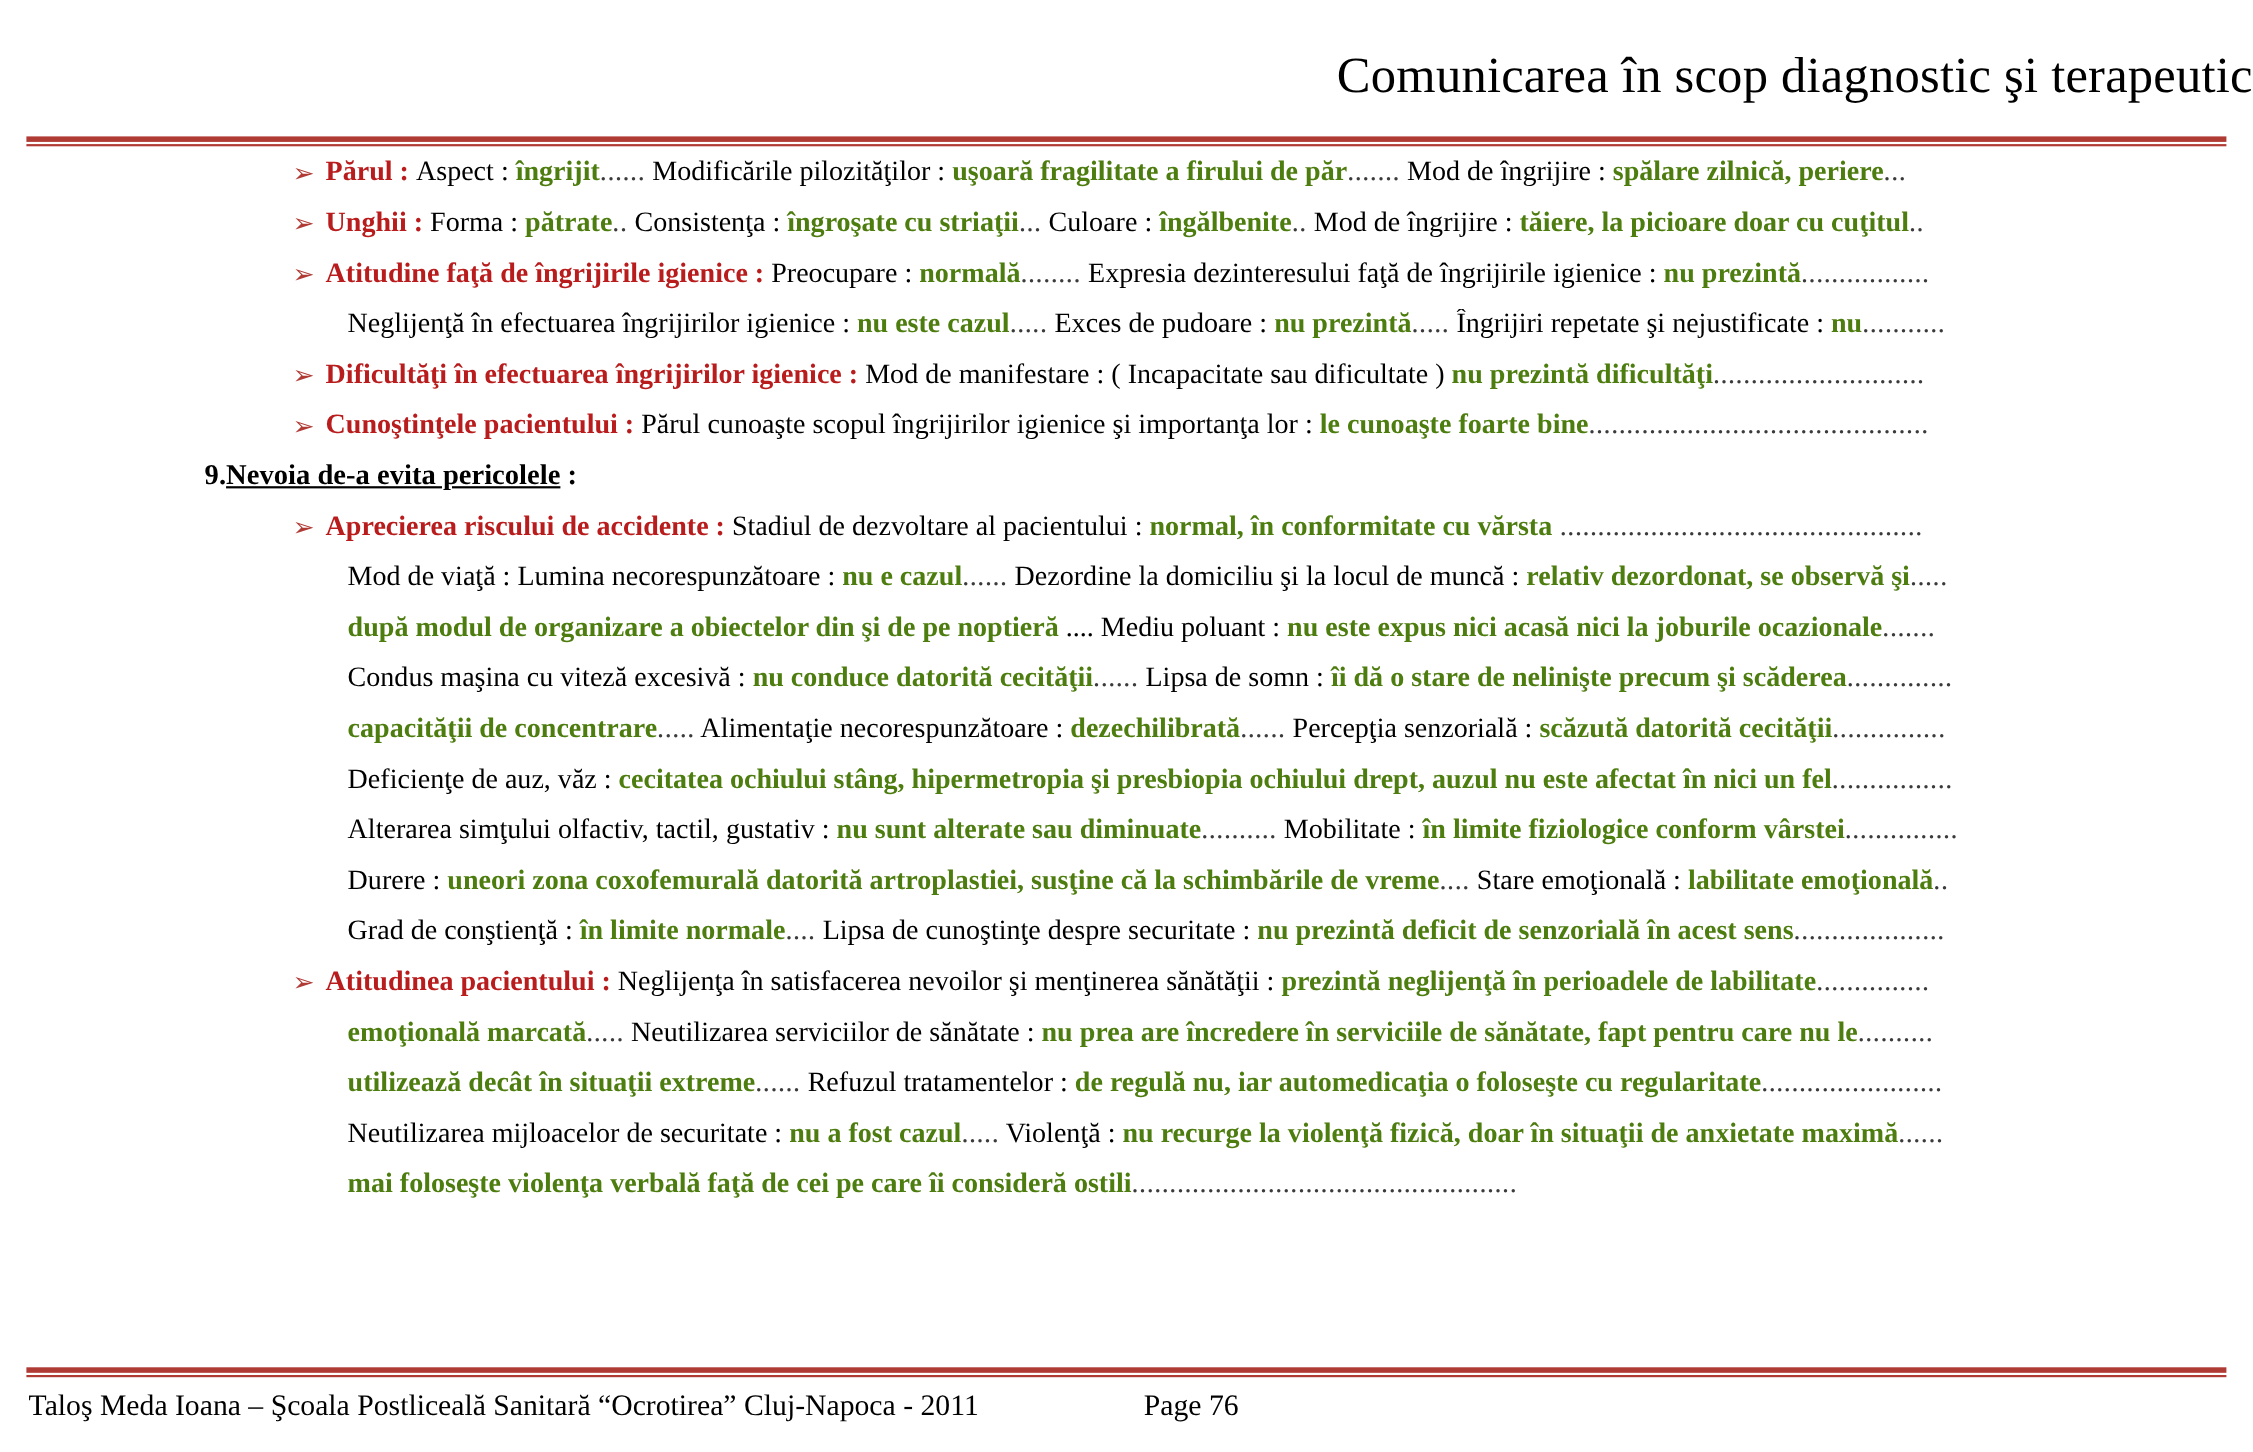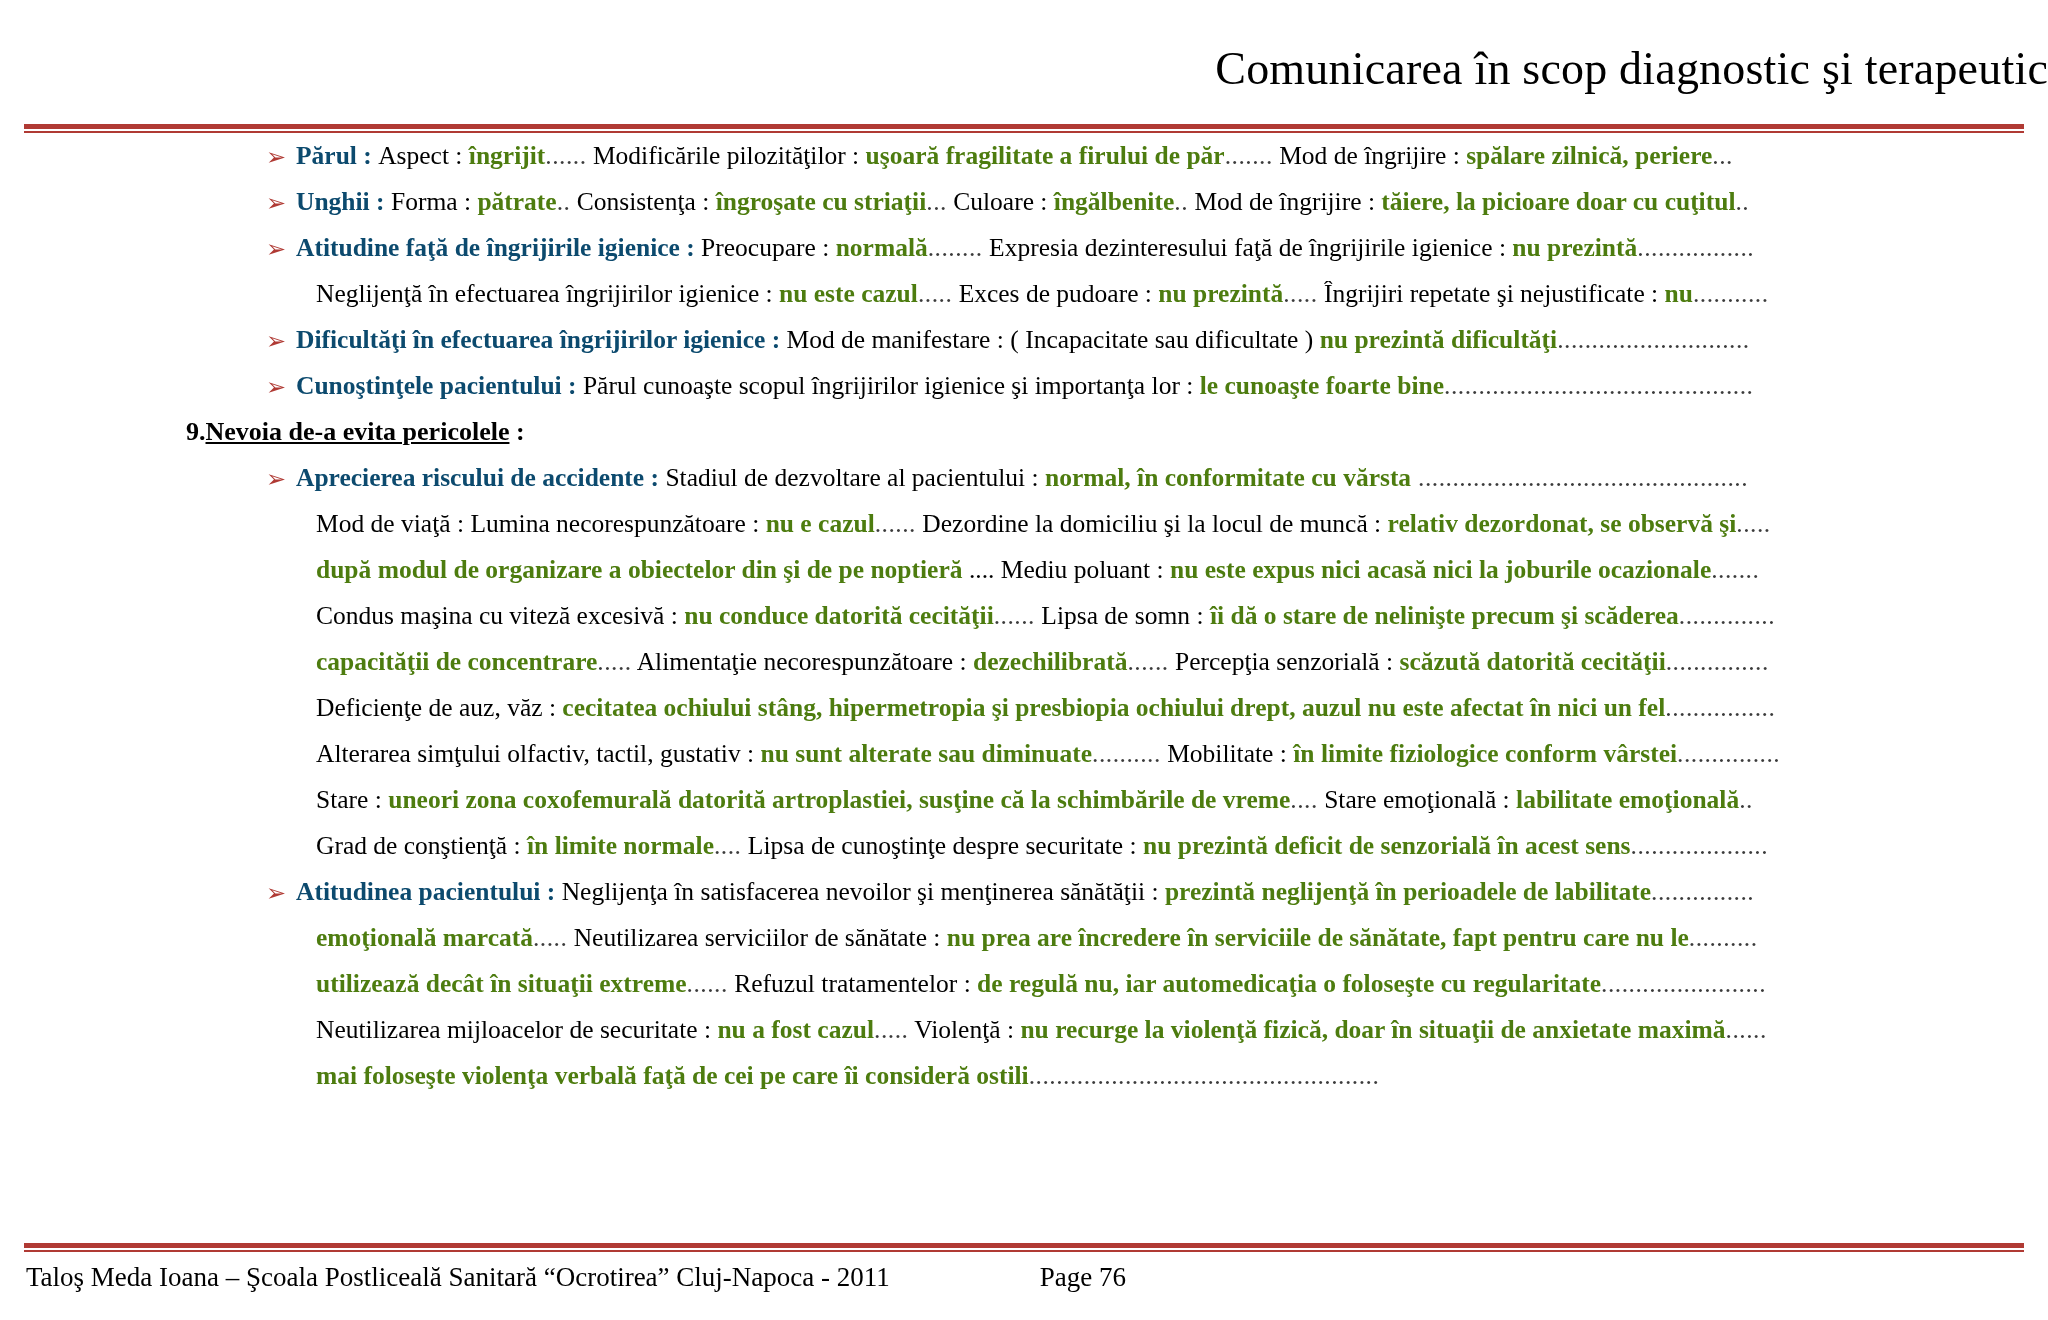--- a/index.html
+++ b/index.html
@@ -80,21 +80,21 @@
     position: absolute;
     left: 240px;
     top: 2px;
     color: #b03a34;
     font-size: 24px;
     font-weight: bold;
     font-family: "DejaVu Sans", sans-serif;
   }
   .bullet-text { display: inline-block; padding-left: 40px; }
 
-  .k   { font-weight: bold; color: #0c4a6e; }
+  .k   { font-weight: bold; color: #b91c1c; }
   .n   { font-weight: normal; color: #000000; }
   .r   { font-weight: bold; color: #4d7c0f; }
   .dots{ font-weight: normal; color: #3b3b3b; letter-spacing: 0.5px; }
 
   .sec-heading {
     font-weight: bold;
     font-size: 26px;
     color: #000000;
   }
   .sec-heading .u { text-decoration: underline; }
@@ -135,21 +135,21 @@
       <div class="line bullet-row"><span class="bullet-glyph">➢</span><span class="bullet-text"><span class="k">Dificultăţi în efectuarea îngrijirilor igienice : </span><span class="n">Mod de manifestare : ( Incapacitate sau dificultate )  </span><span class="r">nu prezintă dificultăţi</span><span class="dots">............................</span></span></div>
       <div class="line bullet-row"><span class="bullet-glyph">➢</span><span class="bullet-text"><span class="k">Cunoştinţele pacientului : </span><span class="n">Părul cunoaşte scopul îngrijirilor igienice şi importanţa lor : </span><span class="r">le cunoaşte foarte bine</span><span class="dots">.............................................</span></span></div>
       <div class="line heading-row"><span class="sec-heading"><span>9.</span><span class="u">Nevoia de-a evita pericolele</span><span> :</span></span></div>
       <div class="line bullet-row"><span class="bullet-glyph">➢</span><span class="bullet-text"><span class="k">Aprecierea riscului de accidente : </span><span class="n">Stadiul de dezvoltare al pacientului : </span><span class="r">normal, în conformitate cu vărsta</span><span class="dots"> ................................................</span></span></div>
       <div class="line cont-row"><span class=""><span class="n">Mod de viaţă : Lumina necorespunzătoare : </span><span class="r">nu e cazul</span><span class="dots">......</span><span class="n"> Dezordine la domiciliu şi la locul de muncă : </span><span class="r">relativ dezordonat, se observă şi</span><span class="dots">.....</span></span></div>
       <div class="line cont-row"><span class=""><span class="r">după modul de organizare a obiectelor din şi de pe  noptieră</span><span class="n"> .... Mediu poluant : </span><span class="r">nu este expus nici acasă nici la joburile ocazionale</span><span class="dots">.......</span></span></div>
       <div class="line cont-row"><span class=""><span class="n">Condus maşina cu viteză excesivă : </span><span class="r">nu conduce datorită cecităţii</span><span class="dots">......</span><span class="n"> Lipsa de somn : </span><span class="r">îi dă o stare de nelinişte precum şi scăderea</span><span class="dots">..............</span></span></div>
       <div class="line cont-row"><span class=""><span class="r"> capacităţii de concentrare</span><span class="dots">.....</span><span class="n"> Alimentaţie necorespunzătoare : </span><span class="r">dezechilibrată</span><span class="dots">......</span><span class="n">  Percepţia senzorială : </span><span class="r">scăzută datorită cecităţii</span><span class="dots">...............</span></span></div>
       <div class="line cont-row"><span class=""><span class="n">Deficienţe de auz, văz : </span><span class="r">cecitatea ochiului stâng, hipermetropia şi presbiopia ochiului drept, auzul nu este afectat în nici un fel</span><span class="dots">................</span></span></div>
       <div class="line cont-row"><span class=""><span class="n">Alterarea simţului olfactiv, tactil, gustativ : </span><span class="r">nu sunt alterate sau diminuate</span><span class="dots">..........</span><span class="n"> Mobilitate : </span><span class="r">în limite fiziologice conform vârstei</span><span class="dots">...............</span></span></div>
-      <div class="line cont-row"><span class=""><span class="n">Stare : </span><span class="r">uneori zona coxofemurală datorită artroplastiei, susţine că la schimbările de vreme</span><span class="dots">....</span><span class="n"> Stare emoţională : </span><span class="r">labilitate emoţională</span><span class="dots">..</span></span></div>
+      <div class="line cont-row"><span class=""><span class="n">Durere : </span><span class="r">uneori zona coxofemurală datorită artroplastiei, susţine că la schimbările de vreme</span><span class="dots">....</span><span class="n"> Stare emoţională : </span><span class="r">labilitate emoţională</span><span class="dots">..</span></span></div>
       <div class="line cont-row"><span class=""><span class="n">Grad de conştienţă : </span><span class="r">în limite normale</span><span class="dots">....</span><span class="n"> Lipsa de cunoştinţe despre securitate : </span><span class="r">nu prezintă deficit de senzorială în acest sens</span><span class="dots">....................</span></span></div>
       <div class="line bullet-row"><span class="bullet-glyph">➢</span><span class="bullet-text"><span class="k">Atitudinea pacientului : </span><span class="n">Neglijenţa în satisfacerea nevoilor şi menţinerea sănătăţii : </span><span class="r">prezintă neglijenţă în perioadele de labilitate</span><span class="dots">...............</span></span></div>
       <div class="line cont-row"><span class=""><span class="r">emoţională marcată</span><span class="dots">.....</span><span class="n">  Neutilizarea serviciilor de sănătate : </span><span class="r">nu prea are încredere în serviciile de sănătate, fapt pentru care nu le</span><span class="dots">..........</span></span></div>
       <div class="line cont-row"><span class=""><span class="r">utilizează decât în situaţii extreme</span><span class="dots">......</span><span class="n">  Refuzul tratamentelor : </span><span class="r">de regulă nu, iar automedicaţia o foloseşte cu regularitate</span><span class="dots">........................</span></span></div>
       <div class="line cont-row"><span class=""><span class="n">Neutilizarea mijloacelor de securitate : </span><span class="r">nu a fost cazul</span><span class="dots">.....</span><span class="n"> Violenţă : </span><span class="r">nu recurge la violenţă fizică, doar în situaţii de anxietate maximă</span><span class="dots">......</span></span></div>
       <div class="line cont-row"><span class=""><span class="r">mai foloseşte violenţa verbală faţă de cei pe care îi consideră ostili</span><span class="dots">...................................................</span></span></div>
     </div>
 
   <div class="footer">
     <div class="rule rule-bottom footer-rule">

